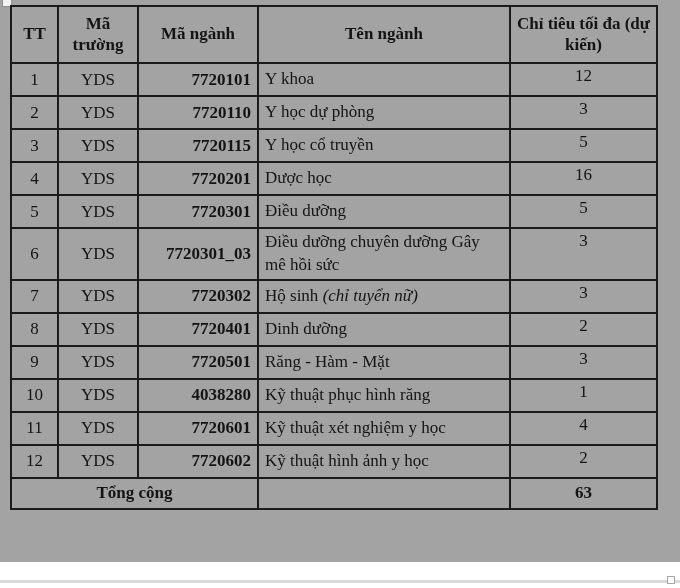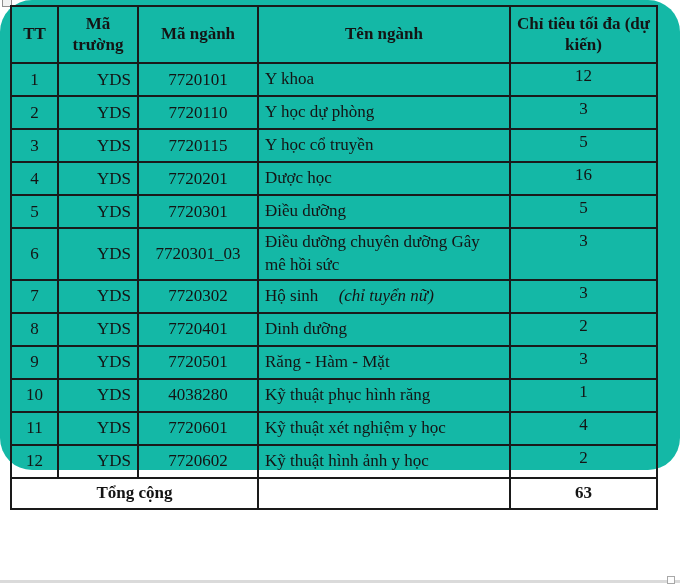--- a/index.html
+++ b/index.html
@@ -8,23 +8,22 @@
     background: #ffffff;
     width: 680px;
     height: 588px;
     overflow: hidden;
     font-family: "Liberation Serif", "DejaVu Serif", serif;
     color: #141414;
   }
   .canvas {
     position: relative;
     width: 680px;
-    height: 470px;
-    background: #14b8a6;
-    border-radius: 32px;
+    height: 562px;
+    background: #a3a3a3;
   }
   
   .move-handle {
     position: absolute;
     left: 2px;
     top: -4px;
     width: 10px;
     height: 11px;
     border: 1.5px solid #8f8f8f;
     background: #f2f2f2;
@@ -69,25 +68,25 @@
   thead tr { height: 57px; }
   tbody tr { height: 33px; }
   tfoot tr { height: 31px; }
   th {
     font-weight: bold;
     text-align: center;
     vertical-align: middle;
     line-height: 1.2;
   }
   td.c-tt      { text-align: center; vertical-align: middle; }
-  td.c-truong  { text-align: right; vertical-align: middle; }
-  td.c-nganh   { text-align: center; vertical-align: middle; padding-left: 9px; }
+  td.c-truong  { text-align: center; vertical-align: middle; }
+  td.c-nganh   { text-align: right; vertical-align: middle; padding-left: 9px; font-weight: bold; }
   td.c-ten     { text-align: left; vertical-align: middle; padding-left: 10px; line-height: 1.35; }
   td.c-chitieu { text-align: center; vertical-align: top; padding-top: 2px; }
-  .note { font-style: italic; margin-left: 16px; }
+  .note { font-style: italic; }
   td.f-label {
     text-align: center;
     vertical-align: middle;
     font-weight: bold;
   }
   td.f-total {
     text-align: center;
     vertical-align: middle;
     font-weight: bold;
   }

